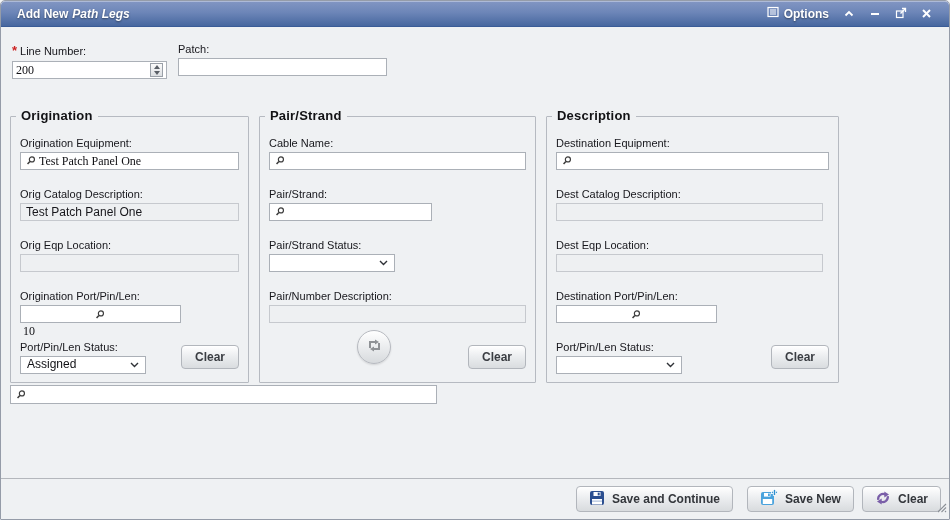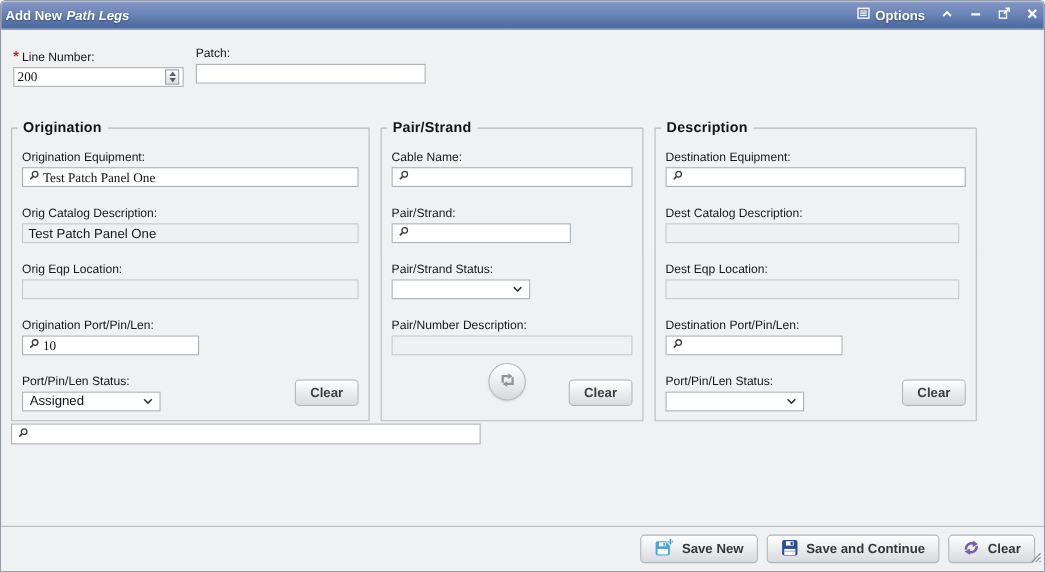--- a/index.html
+++ b/index.html
@@ -15,21 +15,21 @@
   }
 
   
   .titlebar {
     height:26px;
     background:linear-gradient(#8296c3, #6d86b8 45%, #47679f);
     border-bottom:1px solid #3a5c97;
     border-radius:4px 4px 0 0;
     box-shadow:inset 0 1px 0 rgba(255,255,255,.35);
     display:flex; align-items:center;
-    padding:0 4px;
+    padding:0 16px;
     color:#fff;
   }
   .title { font-size:12px; font-weight:bold; text-shadow:0 1px 2px rgba(0,0,0,.45); }
   .title .emph { font-style:italic; margin-left:4px; }
   .titlebar-right { margin-left:auto; display:flex; align-items:center; gap:13px; }
   .options-btn { display:flex; align-items:center; gap:5px; font-size:12px; font-weight:bold;
                  text-shadow:0 1px 2px rgba(0,0,0,.45); cursor:pointer; }
   .tool { width:13px; height:13px; display:flex; align-items:center; justify-content:center; cursor:pointer; }
 
   
@@ -70,30 +70,30 @@
   .selfield .selval { flex:1; }
   .selfield svg { flex:0 0 auto; }
 
   
   .groups-row { display:flex; gap:10px; margin-top:37px; }
   .group {
     position:relative; height:267px;
     border:1px solid #b6bac1; border-radius:1px;
     padding:18px 9px 0;
   }
-  .group-orig { width:326px; }
-  .group-pair { width:239px; }
+  .group-orig { width:239px; }
+  .group-pair { width:277px; }
   .group-dest { width:293px; }
   .legend {
     position:absolute; top:-9px; left:5px;
     background:#eff1f3; padding:0 5px;
     font-size:13px; font-weight:bold; color:#121215; letter-spacing:.2px;
   }
 
-  .w-ppl { width:161px; }
+  .w-ppl { width:161px;flex-direction:column; }
   .w-status { width:126px; }
   .w-pair { width:163px; }
   .ro-narrow { width:calc(100% - 6px); }
 
   .clear-btn {
     position:absolute; right:9px; bottom:13px;
     height:24px; padding:0 13px;
     border:1px solid #b2b6bc; border-radius:4px;
     background:linear-gradient(#ffffff,#eceef0 45%,#d9dcdf);
     box-shadow:inset 0 1px 0 rgba(255,255,255,.8);
@@ -331,48 +331,48 @@
         <span class="search-ico"><svg width="10" height="11" viewBox="0 0 11 11">
               <circle cx="6.5" cy="4.3" r="2.8" fill="none" stroke="#3c3c3c" stroke-width="1.3"></circle>
               <line x1="4.3" y1="6.6" x2="1.7" y2="9.3" stroke="#3c3c3c" stroke-width="1.7"></line>
             </svg></span>
         <input value="" style="">
       </div>
     </div>
   </div>
 
   <div class="footer">
+    <button class="btn">
+      <span>
+        <svg width="16" height="16" viewBox="0 0 16 16">
+          <rect x="1" y="1" width="14" height="14" rx="2" fill="#2c4f90"></rect>
+          <rect x="4.5" y="2" width="7" height="4" fill="#fff"></rect>
+          <rect x="8.7" y="2.6" width="2" height="2.8" fill="#2c4f90"></rect>
+          <rect x="3" y="9" width="10" height="5.5" fill="#fff"></rect>
+          <rect x="3" y="10.6" width="10" height="1" fill="#9db3d6"></rect>
+        </svg>
+      </span>
+      <span>Save and Continue</span>
+    </button>
     <button class="btn btn-save-new">
       <span>
         <svg width="18" height="17" viewBox="0 0 18 17">
           <rect x="1" y="3" width="13" height="13" rx="2" fill="#4aa3dd"></rect>
           <rect x="4" y="4" width="6.5" height="3.6" fill="#fff"></rect>
           <rect x="8" y="4.5" width="1.8" height="2.5" fill="#4aa3dd"></rect>
           <rect x="2.8" y="10" width="9.4" height="5" fill="#fff"></rect>
           <rect x="11.5" y="2.2" width="6" height="2.4" fill="#2f8fd0" stroke="#fff" stroke-width="0.8"></rect>
           <rect x="13.3" y="0.4" width="2.4" height="6" fill="#2f8fd0" stroke="#fff" stroke-width="0.8"></rect>
         </svg>
       </span>
       <span>Save New</span>
     </button>
     <button class="btn">
       <span>
         <svg width="16" height="16" viewBox="0 0 16 16">
-          <rect x="1" y="1" width="14" height="14" rx="2" fill="#2c4f90"></rect>
-          <rect x="4.5" y="2" width="7" height="4" fill="#fff"></rect>
-          <rect x="8.7" y="2.6" width="2" height="2.8" fill="#2c4f90"></rect>
-          <rect x="3" y="9" width="10" height="5.5" fill="#fff"></rect>
-          <rect x="3" y="10.6" width="10" height="1" fill="#9db3d6"></rect>
-        </svg>
-      </span>
-      <span>Save and Continue</span>
-    </button>
-    <button class="btn">
-      <span>
-        <svg width="16" height="16" viewBox="0 0 16 16">
           <path d="M3.2,9.8 A5,5 0 0 1 10.5,4.6" fill="none" stroke="#7a5ea8" stroke-width="2.2"></path>
           <polygon points="9.3,1.4 14,4.6 9.3,7.4" fill="#7a5ea8"></polygon>
           <path d="M12.8,6.2 A5,5 0 0 1 5.5,11.4" fill="none" stroke="#7a5ea8" stroke-width="2.2"></path>
           <polygon points="6.7,8.6 2,11.4 6.7,14.6" fill="#7a5ea8"></polygon>
         </svg>
       </span>
       <span>Clear</span>
     </button>
   </div>
 

